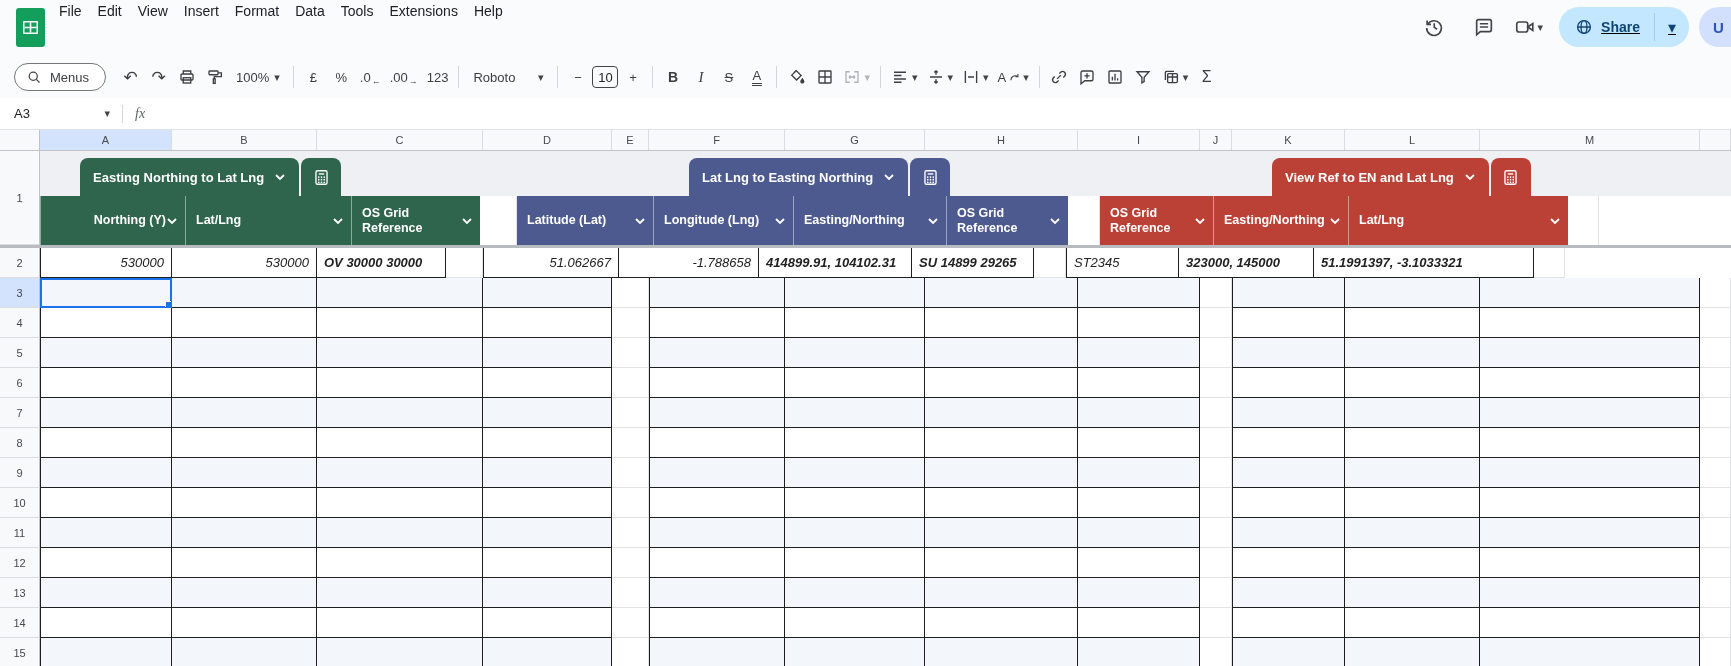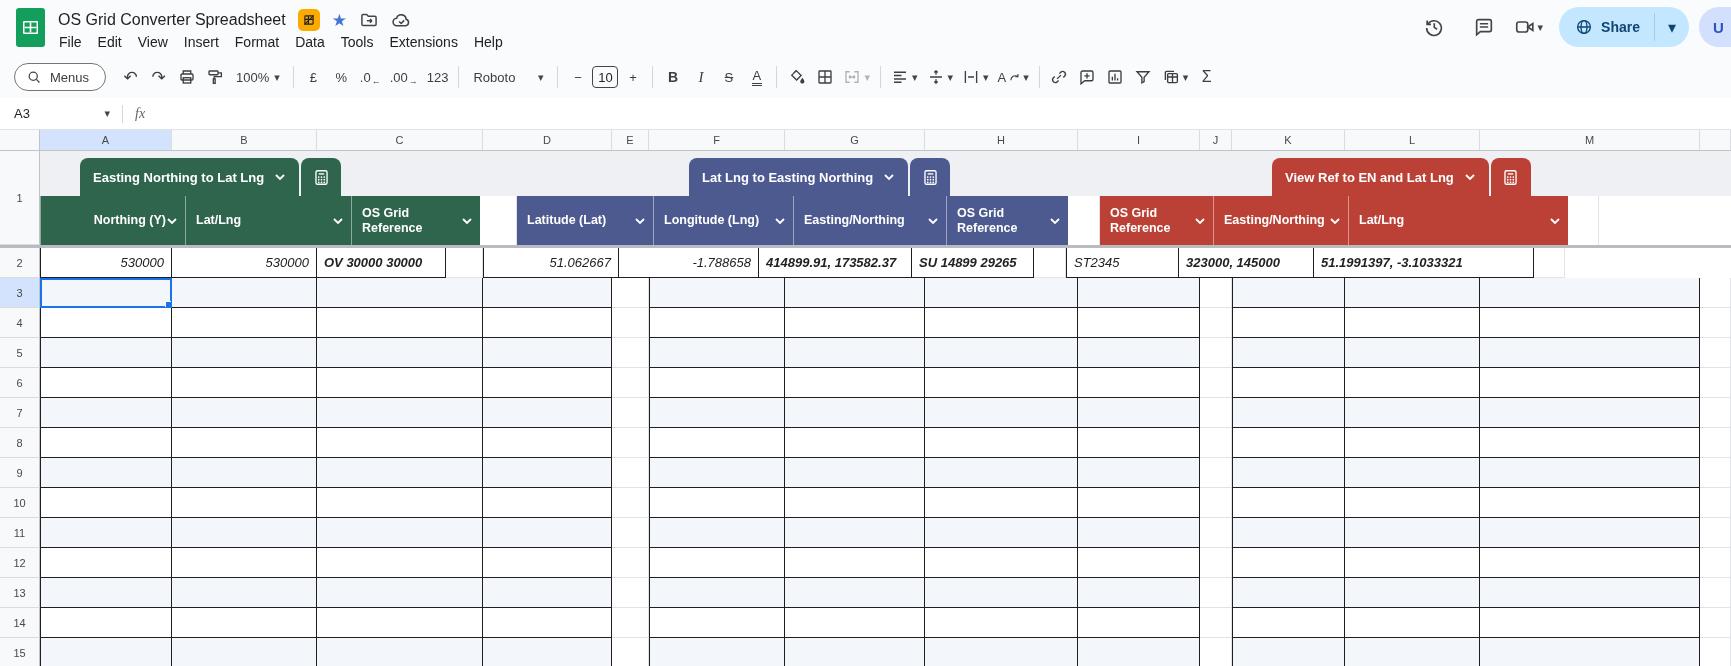--- a/index.html
+++ b/index.html
@@ -17,21 +17,21 @@
   .star { color:#4274d9; font-size:17px; line-height:1; cursor:pointer; }
   .ticon { display:flex; align-items:center; color:#444; cursor:pointer; }
   .menubar { display:flex; margin-top:1px; margin-left:-7px; }
   .menu-item { font-size:14px; color:#202124; padding:2px 8px; border-radius:5px; cursor:pointer; }
   .top-right { position:absolute; right:0; top:7px; display:flex; align-items:center; gap:10px; }
   .tr-icon { width:40px; height:40px; border-radius:50%; display:flex; align-items:center;
     justify-content:center; color:#414549; cursor:pointer; }
   .cam-group { display:flex; align-items:center; gap:2px; cursor:pointer; color:#414549; }
   .caret { font-size:11px; color:#444; }
   .share-pill { display:flex; align-items:stretch; background:#c2e7ff; border-radius:20px;
-    height:40px; overflow:hidden; margin-left:6px; cursor:pointer; }
+    height:40px; overflow:hidden; margin-left:6px; cursor:pointer;text-decoration:underline; }
   .share-main { display:flex; align-items:center; gap:8px; padding:0 14px 0 16px;
     color:#0f4575; font-size:14px; font-weight:700; }
   .share-sep { width:1px; background:#a6cbe8; margin:6px 0; }
   .share-caret { display:flex; align-items:center; padding:0 13px; color:#0f4575; }
   .avatar-pill { height:40px; width:66px; border-radius:20px; background:#d3e0fd;
     color:#2b53c1; font-weight:700; font-size:15px; display:flex; align-items:center;
     padding-left:14px; margin-right:-34px; cursor:pointer; }
 
   
   .toolbar { height:42px; background:#f9fbfd; display:flex; align-items:center;
@@ -110,42 +110,20 @@
 <div class="topbar">
   <div class="logo">
     <svg width="29" height="39" viewBox="0 0 29 39">
         <rect width="29" height="39" rx="3" fill="#149E5B"></rect>
         <rect x="7" y="13" width="15" height="13" rx="1" fill="#fff"></rect>
         <rect x="8.5" y="14.5" width="12" height="10" fill="#149E5B"></rect>
         <path d="M8.5 19.5h12M14.5 14.5v10" stroke="#fff" stroke-width="1.6"></path>
       </svg>
   </div>
   <div class="title-block">
-    <div class="title-row">
-      <span class="doc-title">OS Grid Converter Spreadsheet</span>
-      <span class="badge-yellow">
-        <svg width="14" height="14" viewBox="0 0 24 24" fill="none" stroke="#202124" stroke-width="2">
-            <rect x="5" y="5" width="14" height="14" rx="1"></rect>
-            <path d="M5 11h14M11 5v14M4 20 20 4"></path>
-          </svg>
-      </span>
-      <span class="star">★</span>
-      <span class="ticon">
-        <svg width="20" height="20" viewBox="0 0 24 24" fill="none" stroke="#444" stroke-width="1.8">
-            <path d="M3.5 7A1.5 1.5 0 0 1 5 5.5h4.2l2 2H19A1.5 1.5 0 0 1 20.5 9v8A1.5 1.5 0 0 1 19 18.5H5A1.5 1.5 0 0 1 3.5 17z"></path>
-            <path d="M9.5 13h6m0 0-2.3-2.3M15.5 13l-2.3 2.3"></path>
-          </svg>
-      </span>
-      <span class="ticon">
-        <svg width="21" height="21" viewBox="0 0 24 24" fill="none" stroke="#444" stroke-width="1.8">
-            <path d="M7 18a4.3 4.3 0 0 1-.6-8.6 5.6 5.6 0 0 1 10.9 1.2A3.8 3.8 0 0 1 16.8 18z"></path>
-            <path d="M9.3 13.2l2.2 2.2 3.6-3.6"></path>
-          </svg>
-      </span>
-    </div>
     <div class="menubar" id="menubar">
         <span class="menu-item">File</span>
         <span class="menu-item">Edit</span>
         <span class="menu-item">View</span>
         <span class="menu-item">Insert</span>
         <span class="menu-item">Format</span>
         <span class="menu-item">Data</span>
         <span class="menu-item">Tools</span>
         <span class="menu-item">Extensions</span>
         <span class="menu-item">Help</span>
@@ -477,21 +455,21 @@
     </div>
     <div class="thick-div"></div>
     <div class="grow">
       <div class="rowhead">2</div>
       <div class="dcell tc tl ar" style="width: 132px;">530000</div>
       <div class="dcell tc ar" style="width: 145px;">530000</div>
       <div class="dcell tc b" style="width: 129px;">OV 30000 30000</div>
       <div class="dcell" style="width: 37px;"></div>
       <div class="dcell tc tl ar" style="width: 136px;">51.062667</div>
       <div class="dcell tc ar" style="width: 140px;">-1.788658</div>
-      <div class="dcell tc b" style="width: 153px;">414899.91, 173582.37</div>
+      <div class="dcell tc b" style="width: 153px;">414899.91, 104102.31</div>
       <div class="dcell tc b" style="width: 122px;">SU 14899 29265</div>
       <div class="dcell" style="width: 32px;"></div>
       <div class="dcell tc tl" style="width: 113px;">ST2345</div>
       <div class="dcell tc b" style="width: 135px;">323000, 145000</div>
       <div class="dcell tc b" style="width: 220px;">51.1991397, -3.1033321</div>
       <div class="dcell" style="width: 31px;"></div>
     </div>
     <div class="grow">
       <div class="rowhead sel">3</div>
       <div class="dcell tc tl bandrow sel-cell" style="width: 132px;"></div>

